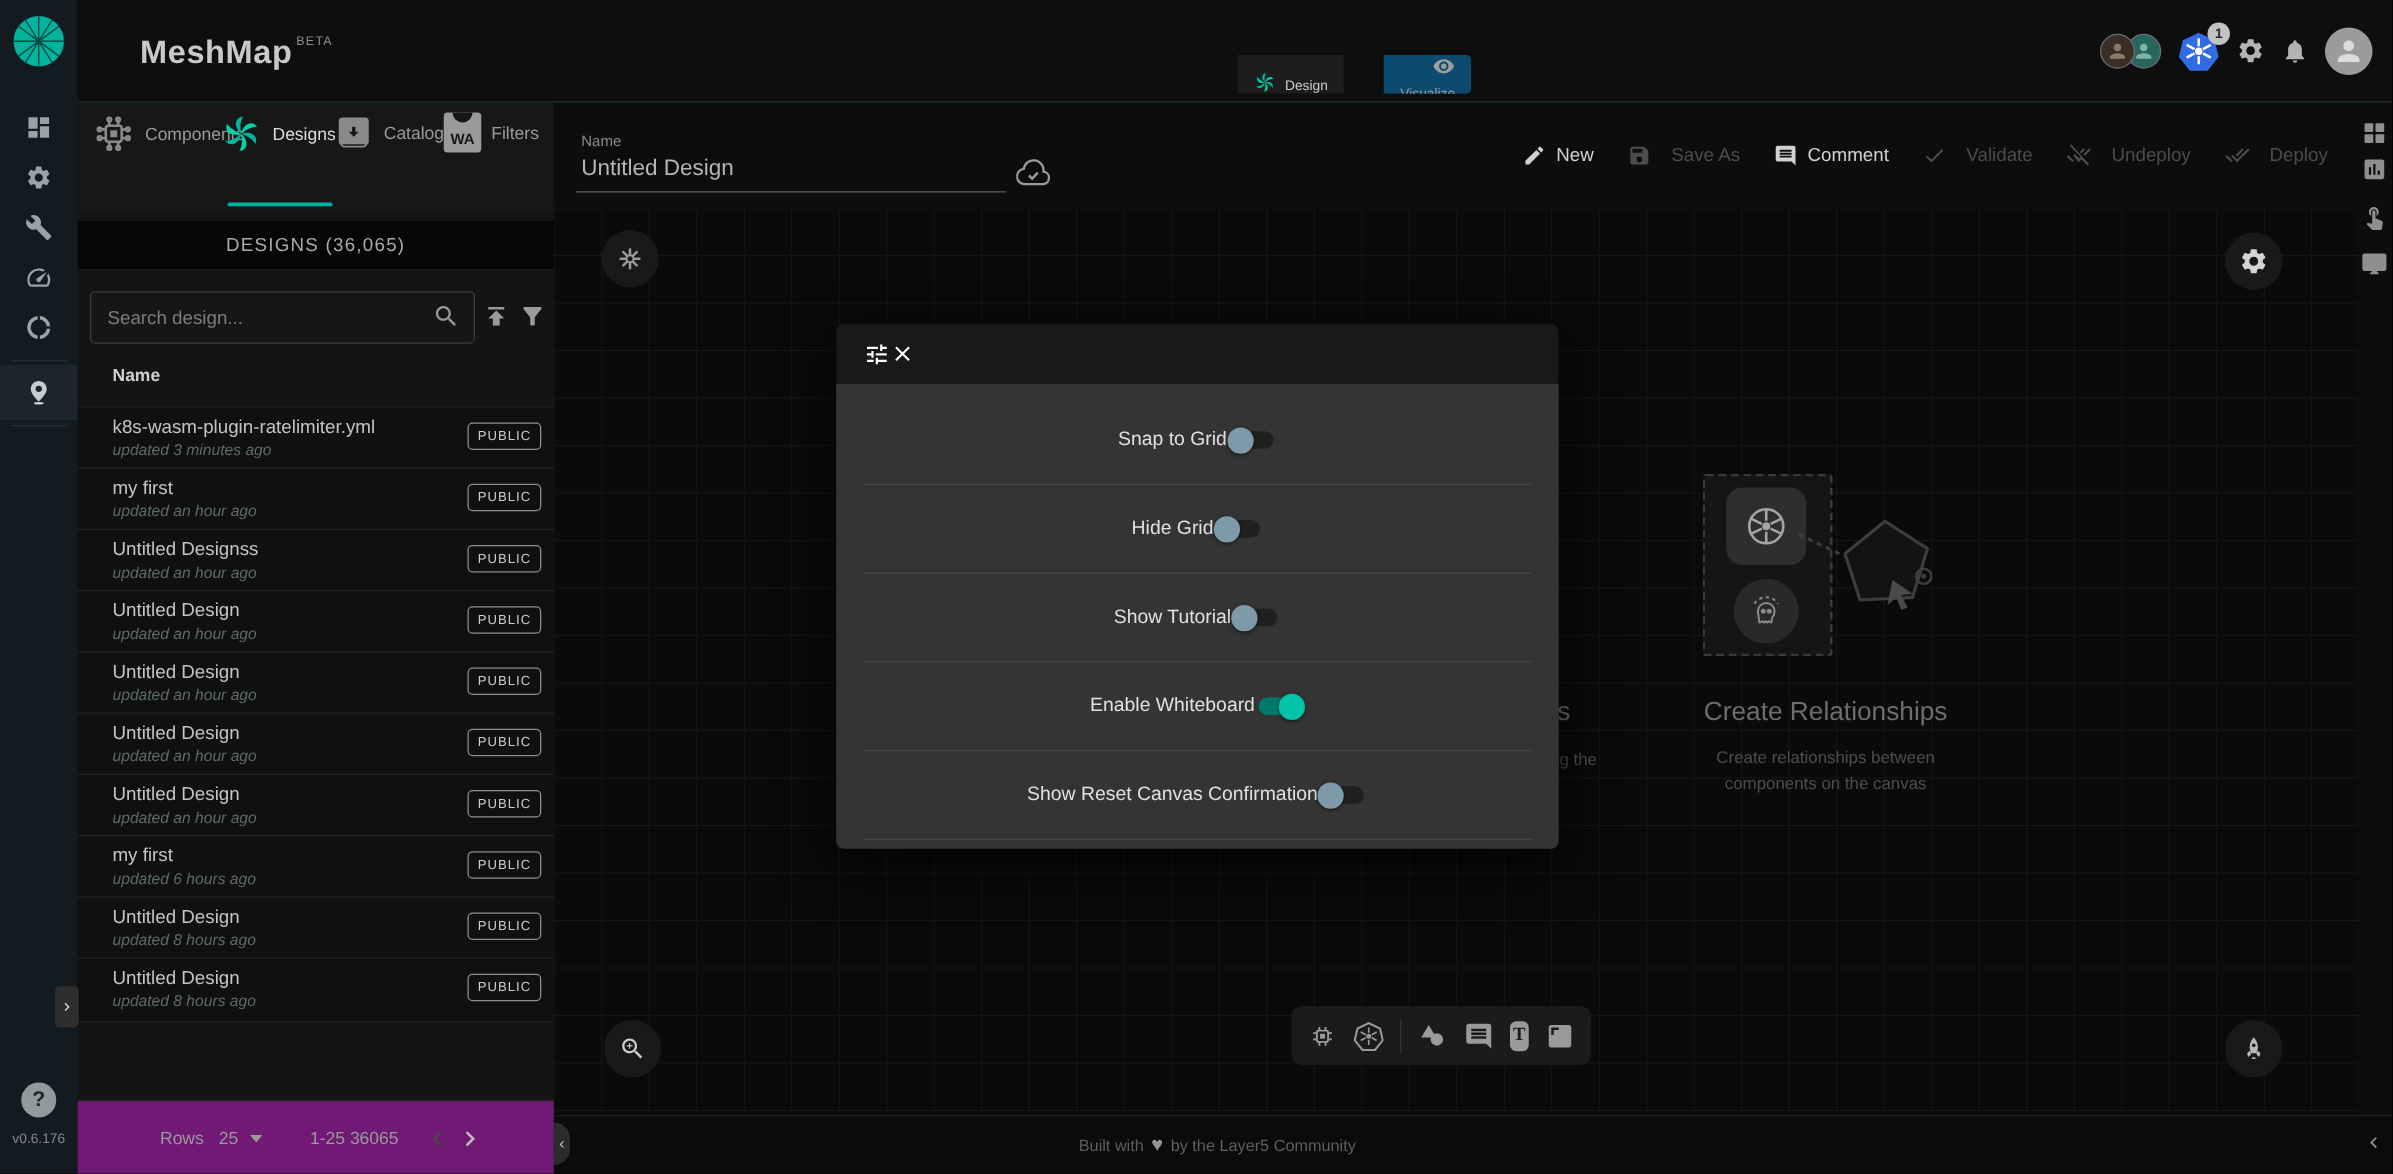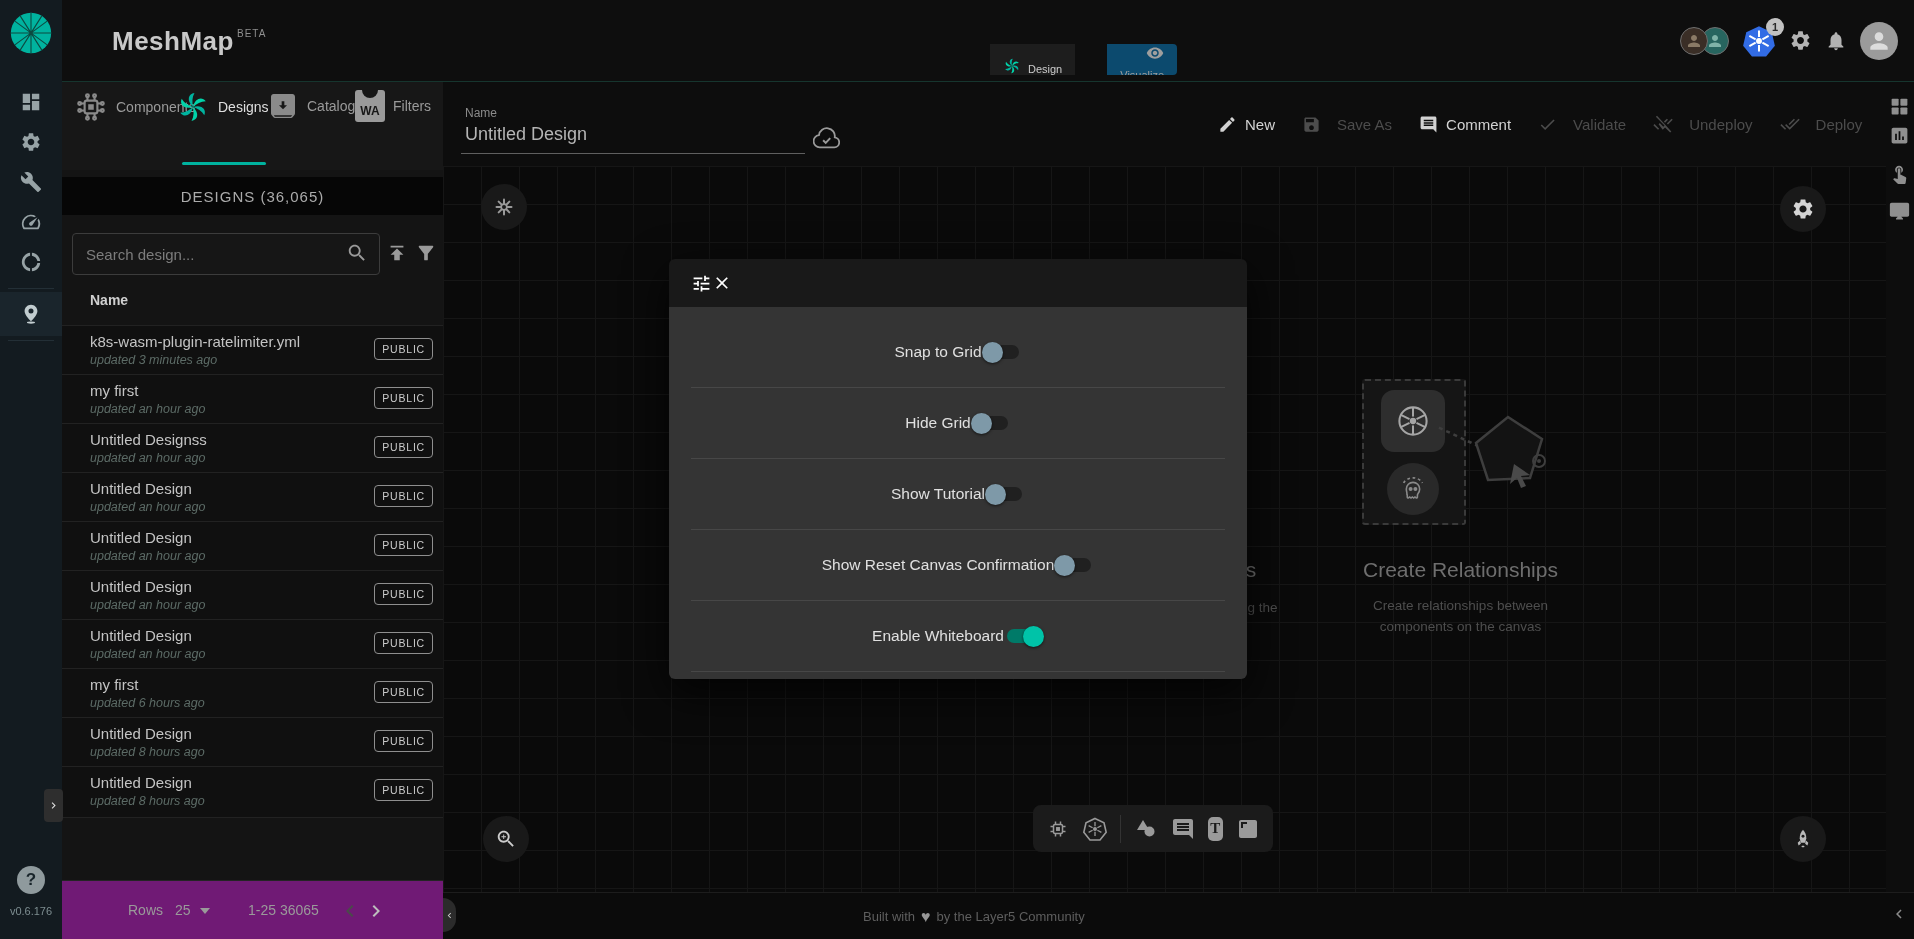--- a/index.html
+++ b/index.html
@@ -678,29 +678,29 @@
           </div>
       </div>
       <div class="mrow">
         <span class="mrow-label">Show Tutorial</span>
         <div class="switch">
             <div class="track"></div>
             <div class="knob"></div>
           </div>
       </div>
       <div class="mrow">
+        <span class="mrow-label">Enable Whiteboard</span>
+        <div class="switch on">
+            <div class="track"></div>
+            <div class="knob"></div>
+          </div>
+      </div>
+      <div class="mrow">
         <span class="mrow-label">Show Reset Canvas Confirmation</span>
         <div class="switch">
             <div class="track"></div>
             <div class="knob"></div>
           </div>
       </div>
-      <div class="mrow">
-        <span class="mrow-label">Enable Whiteboard</span>
-        <div class="switch on">
-            <div class="track"></div>
-            <div class="knob"></div>
-          </div>
-      </div>
     </div>
   </div>
 
 </div>
 
 </body></html>

